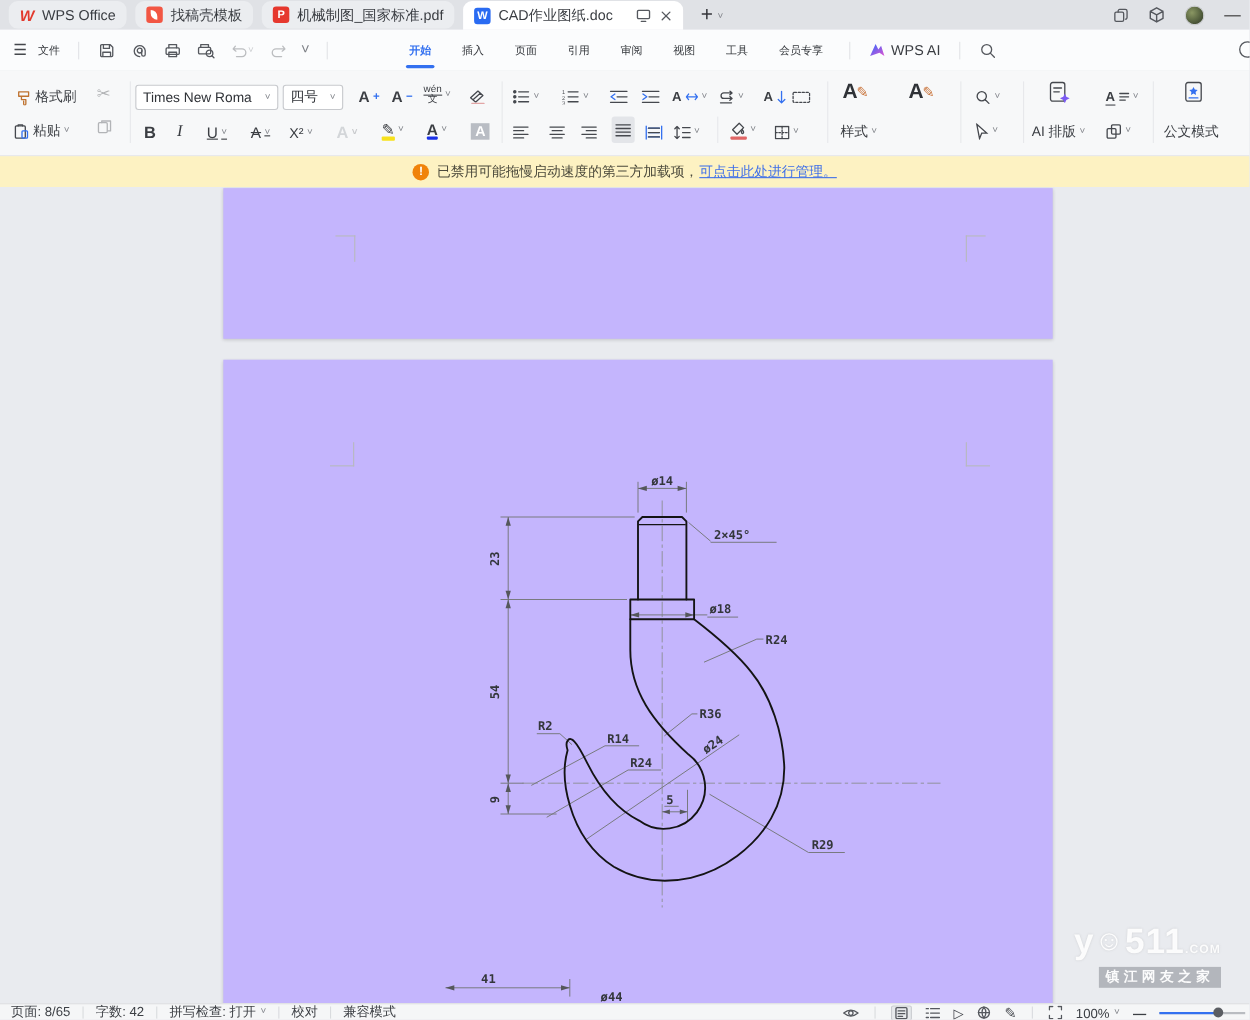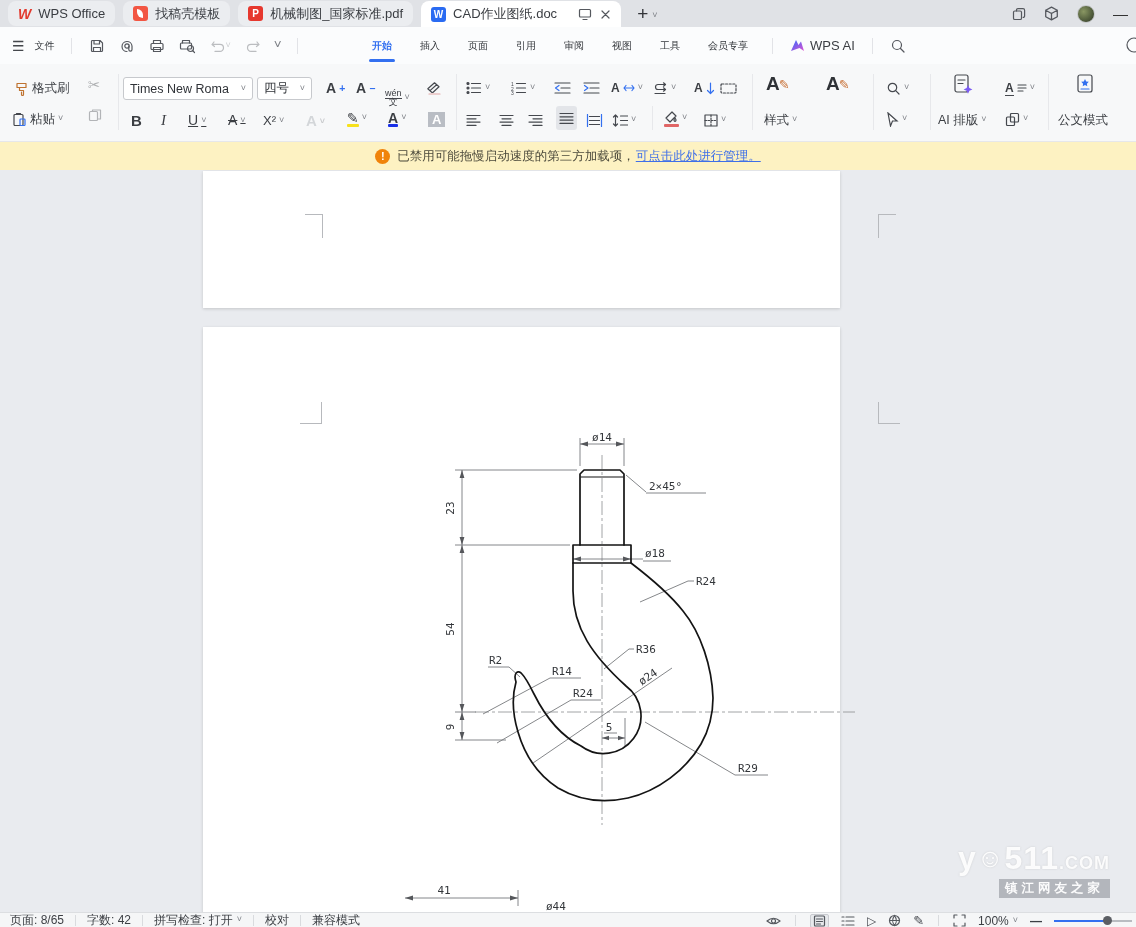--- a/index.html
+++ b/index.html
@@ -49,35 +49,35 @@
   svg.ric { stroke:#45484e; fill:none; stroke-width:1.2; stroke-linecap:round; stroke-linejoin:round; }
   .ribbon .lbl { font-size:12.5px; }
 
   
   .notice { position:absolute; top:142px; left:0; width:1136px; height:28px; background:#fdf2c2; display:flex; align-items:center; justify-content:center; gap:7px; font-size:12.5px; color:#4c4a3c; }
   .warnball { width:15px; height:15px; border-radius:50%; background:#f0830a; color:#fff; font-weight:bold; font-size:11px; display:flex; align-items:center; justify-content:center; }
   .notice a { color:#3f6fe8; text-decoration:underline; }
 
   
   .docarea { position:absolute; top:170px; left:0; width:1136px; height:742px; background:#e9ebef; overflow:hidden; }
-  .page { position:absolute; left:203px; width:637px; background:#ffffff; box-shadow:0 1px 3px rgba(0,0,0,.16); }
+  .page { position:absolute; left:203px; width:754px; background:#c4b5fd; box-shadow:0 1px 3px rgba(0,0,0,.16);font-weight:bold; }
   .page1 { top:1px; height:137px; }
   .page2 { top:157px; height:600px; }
   .cmark { position:absolute; width:18px; height:24px; }
   .cm-tl { border-top:1px solid #b7b9bd; border-right:1px solid #b7b9bd; }
   .cm-tr { border-top:1px solid #b7b9bd; border-left:1px solid #b7b9bd; }
   .cm-bl { border-bottom:1px solid #b7b9bd; border-right:1px solid #b7b9bd; width:22px; height:22px; }
   .cm-br { border-bottom:1px solid #b7b9bd; border-left:1px solid #b7b9bd; width:22px; height:22px; }
   svg.cad { position:absolute; left:197px; top:103px; }
   svg.cad text { fill:#33363a; font-family:"DejaVu Sans Mono",monospace; font-size:11px; stroke:none; }
 
   
   .wmark { position:absolute; right:26px; bottom:14px; text-align:right; pointer-events:none; }
   .wm-main { font-weight:800; font-size:32px; color:rgba(255,255,255,.92); letter-spacing:1px; text-shadow:0 0 2px rgba(120,120,120,.25); line-height:28px; }
-  .wm-com { font-size:18px; font-weight:700; color:rgba(255,255,255,.9); }
+  .wm-com { font-size:11px; font-weight:700; color:rgba(255,255,255,.9); }
   .wm-sub { display:inline-block; margin-top:2px; background:rgba(150,154,160,.65); color:rgba(255,255,255,.95); font-size:12.5px; font-weight:bold; letter-spacing:4px; padding:1px 6px; }
 
   
   .statusbar { position:absolute; bottom:0; left:0; width:1136px; height:15px; background:#f5f6f7; border-top:1px solid #dcdee1; display:flex; align-items:center; font-size:12px; color:#3c3f44; overflow:hidden; }
   .statusbar .ssep { width:1px; height:11px; background:#d9dbde; margin:0 11px; }
   .statusbar .sleft { display:flex; align-items:center; padding-left:10px; }
   .statusbar .sright { position:absolute; right:0; top:0; height:15px; display:flex; align-items:center; gap:12px; padding-right:4px; }
   .zoomtrack { width:78px; height:2px; background:#b9bcc1; position:relative; }
   .zoomtrack .fill { position:absolute; left:0; top:0; height:2px; width:52px; background:#3370f0; }
   .zoomtrack .knob { position:absolute; left:49px; top:-4px; width:9px; height:9px; border-radius:50%; background:#5b5e63; }
@@ -244,21 +244,21 @@
       <span class="chev"></span>
   </div>
   <div class="rit" style="left:326px; top:12px;">
       <span class="glyphA">A</span>
       <sup style="color:#3370f0; font-weight:bold;">+</sup>
     </div>
   <div class="rit" style="left:356px; top:12px;">
       <span class="glyphA">A</span>
       <sup style="color:#3370f0; font-weight:bold;">−</sup>
     </div>
-  <div class="rit" style="left:385px; top:22px;">
+  <div class="rit" style="left:385px; top:10px;">
     <span style="font-size:9px; line-height:9px; display:inline-block; text-align:center;"><span style="border-bottom:1px solid #45484e;">wén</span><br>文</span>
       <span class="chev"></span>
   </div>
   <div class="rit" style="left:426px; top:12px;">
     <svg class="ric" width="16" height="14" viewBox="0 0 16 14">
         <path d="M6 11.5 L1.8 7.8 L8.5 1.8 L13 5.8 L6.8 11.5 Z M4 9.6 L10.6 3.7"></path>
         <path d="M3 13 h11" style="stroke:#e2a6a6"></path>
       </svg>
   </div>
 

